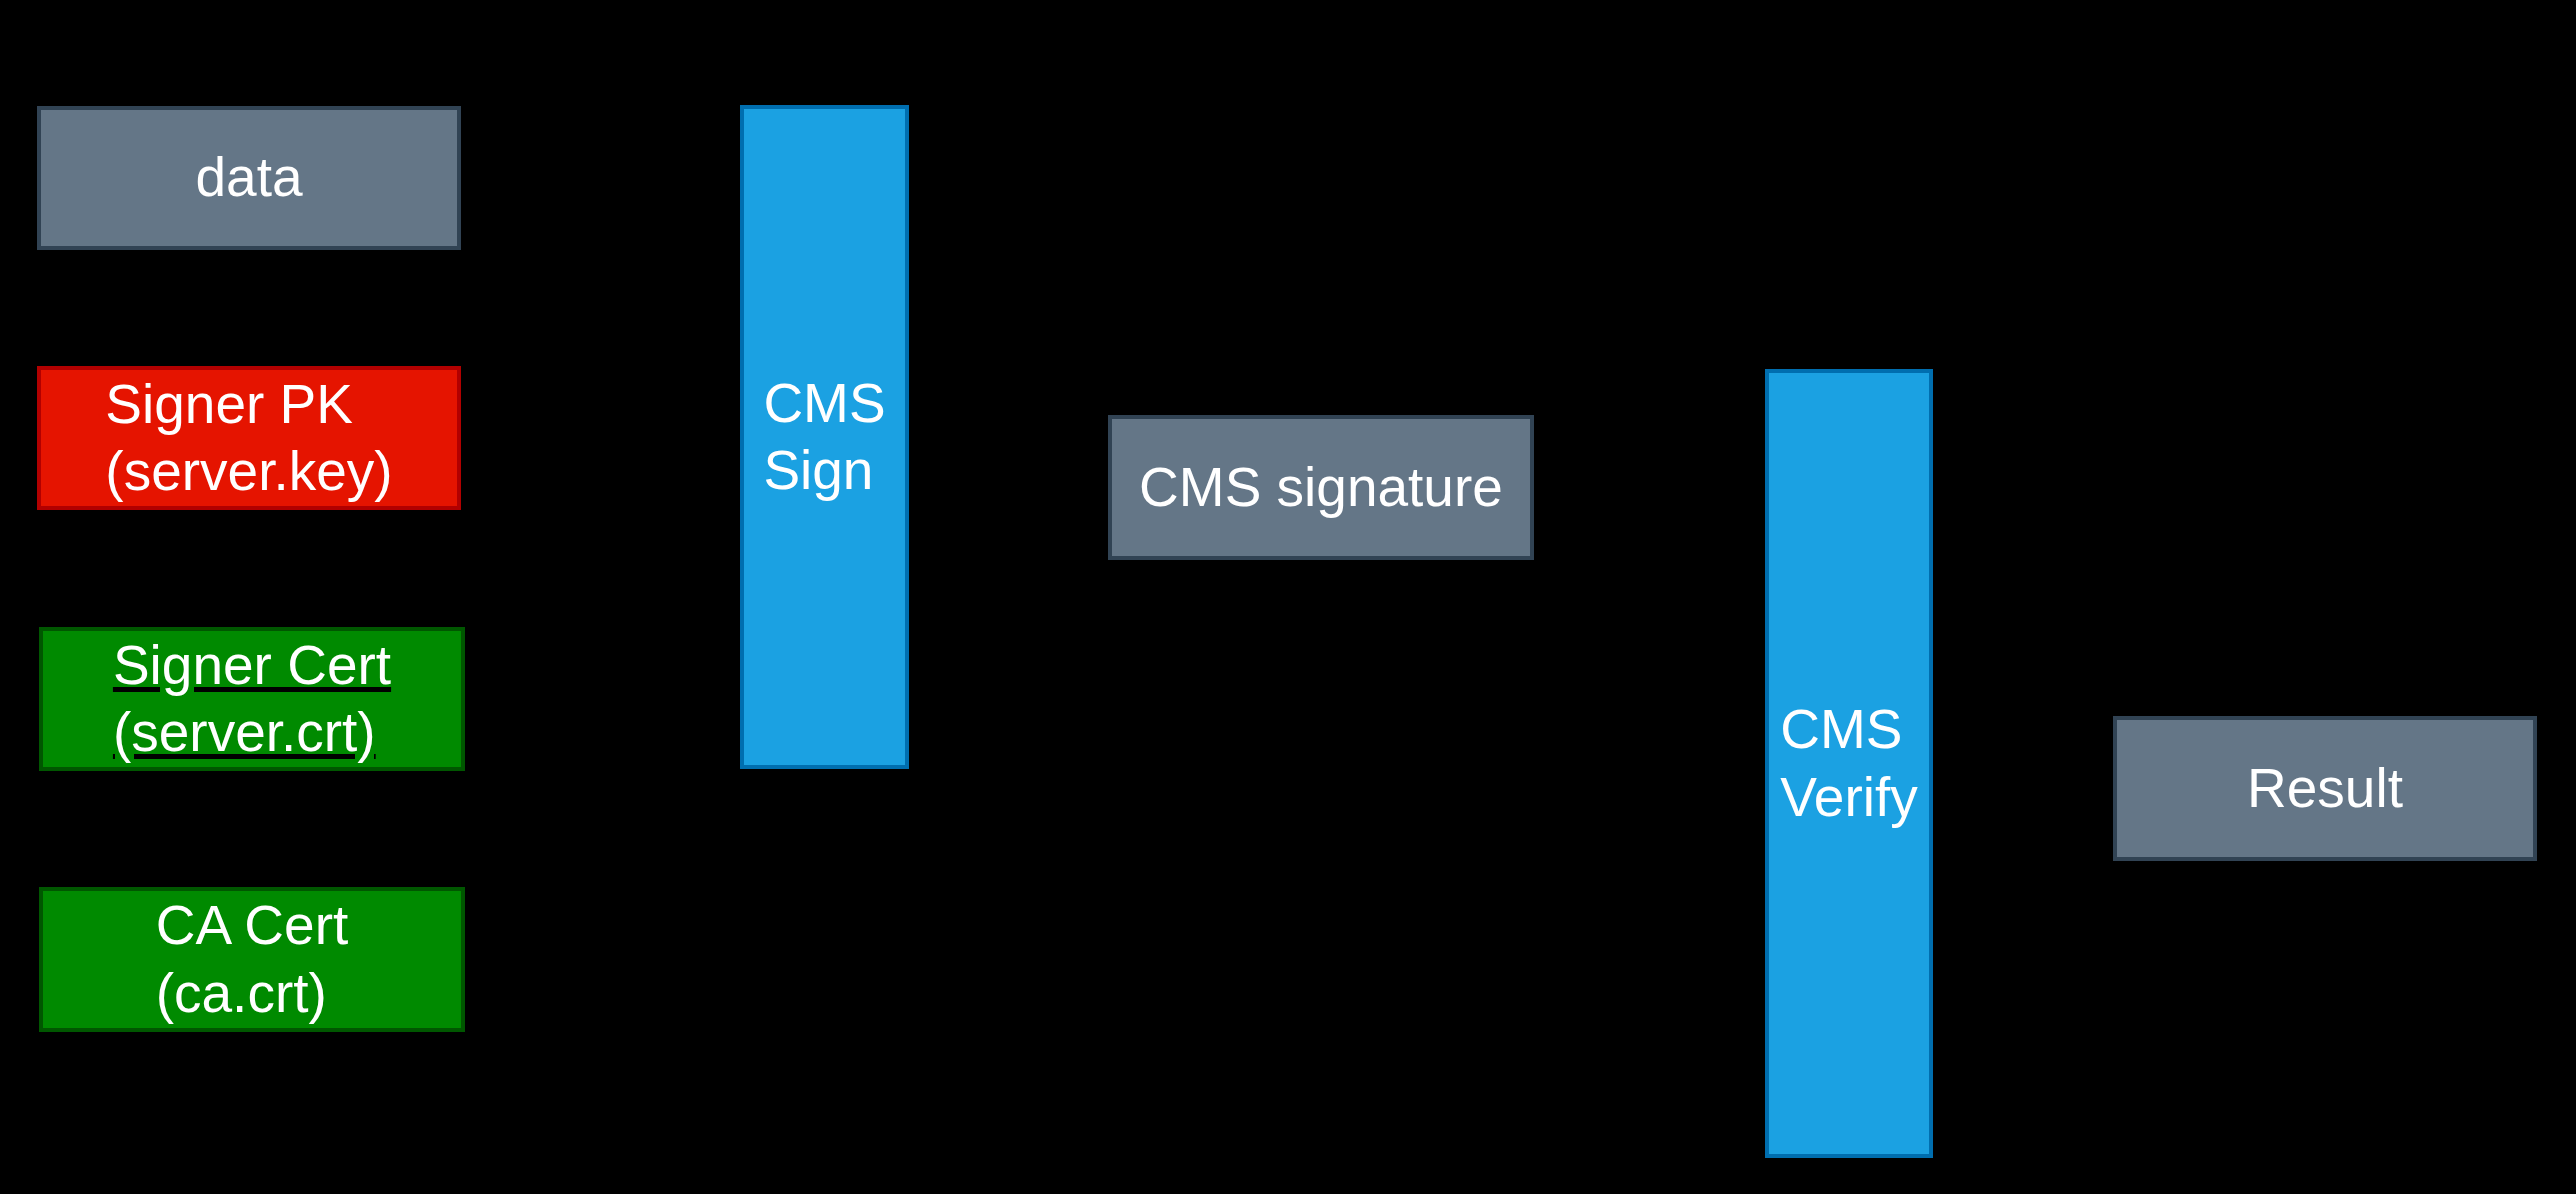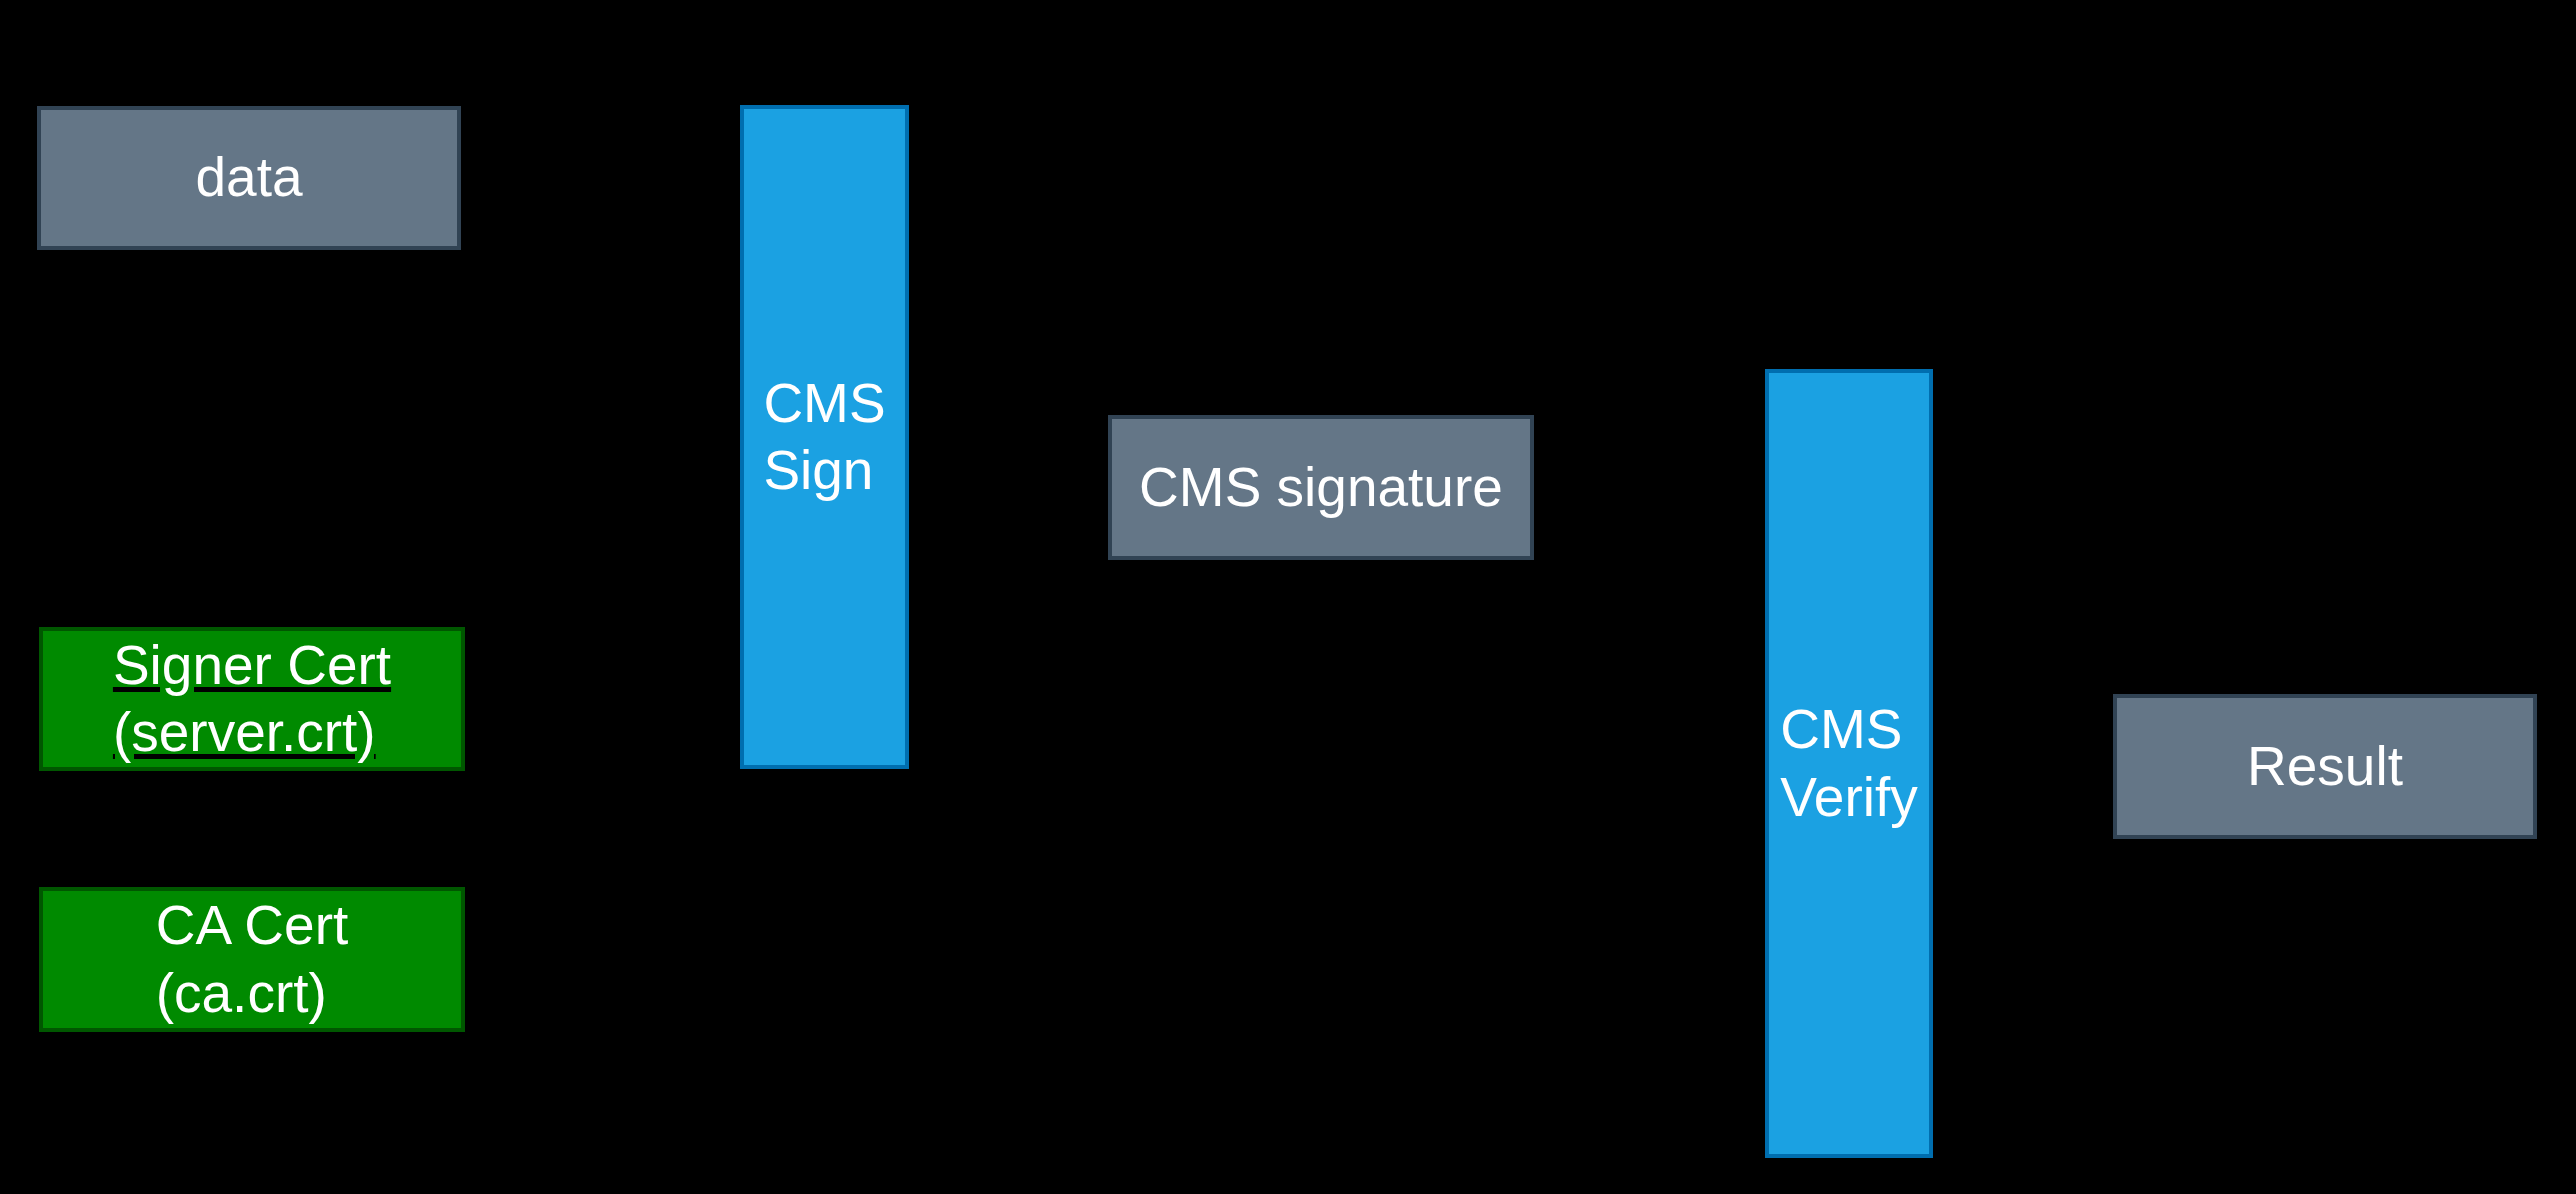--- a/index.html
+++ b/index.html
@@ -32,31 +32,35 @@
     text-align: left;
   }
   
   .n-data          { left: 37px;   top: 106px;  width: 424px; height: 144px; }
   .n-signer-pk     { left: 37px;   top: 366px;  width: 424px; height: 144px; }
   .n-signer-cert   { left: 39px;   top: 627px;  width: 426px; height: 144px; text-decoration: underline; }
   .n-ca-cert       { left: 39px;   top: 887px; width: 426px; height: 145px; }
   .n-cms-sign      { left: 740px;  top: 105px;  width: 169px; height: 664px; }
   .n-cms-signature { left: 1108px; top: 415px;  width: 426px; height: 145px; }
   .n-cms-verify    { left: 1765px; top: 369px;  width: 168px; height: 789px; }
-  .n-result        { left: 2113px; top: 694px;  width: 424px; height: 145px; }
+  .n-result        { left: 2113px; top: 716px;  width: 424px; height: 145px; }
 </style>
 </head>
 <body>
 
 <div class="stage" style="background-color: rgb(0, 0, 0);">
 
   <div class="node n-data" style="background-color: rgb(100, 118, 135); border-color: rgb(49, 67, 84);">
     <span class="label">data</span>
   </div>
 
+  <div class="node n-signer-pk" style="background-color: rgb(229, 20, 0); border-color: rgb(178, 0, 0);">
+    <span class="label">Signer PK
+(server.key)</span>
+  </div>
 
   <div class="node n-signer-cert" style="background-color: rgb(0, 138, 0); border-color: rgb(0, 87, 0);">
     <span class="label">Signer Cert
 (server.crt)</span>
   </div>
 
   <div class="node n-ca-cert" style="background-color: rgb(0, 138, 0); border-color: rgb(0, 87, 0);">
     <span class="label">CA Cert
 (ca.crt)</span>
   </div>

